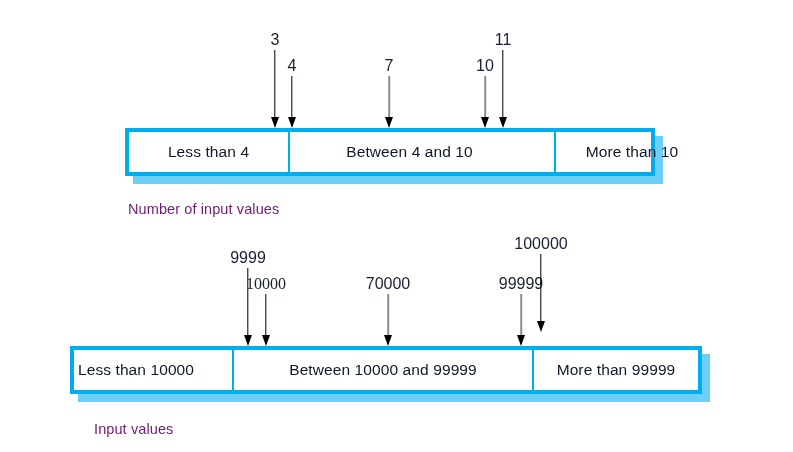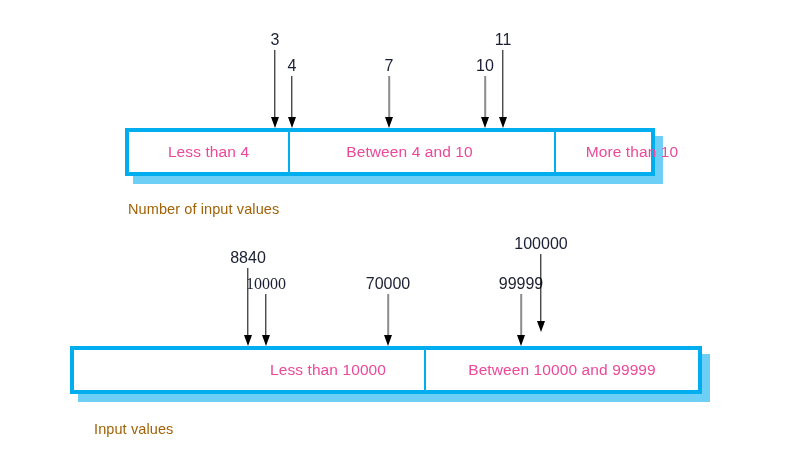--- a/index.html
+++ b/index.html
@@ -34,21 +34,21 @@
     background: #6DCFF6;
     z-index: 1;
   }
   .cell {
     flex: 0 0 auto;
     box-sizing: border-box;
     display: flex;
     align-items: center;
     justify-content: center;
     font-size: 15.5px;
-    color: #ec4899;
+    color: #0f172a;
     letter-spacing: .1px;
     white-space: nowrap;
   }
   .cell + .cell {
     border-left: 2px solid #00AEEF;
   }
 
   
   .arrow {
     position: absolute;
@@ -83,21 +83,21 @@
     font-size: 16px;
     color: #1A1F33;
     white-space: nowrap;
     line-height: 1;
   }
 
   
   .caption {
     position: absolute;
     font-size: 14.5px;
-    color: #a16207;
+    color: #701a75;
     white-space: nowrap;
     letter-spacing: .1px;
   }
 </style>
 </head>
 <body>
 
 <div id="stage">
 
   <div>
@@ -146,21 +146,21 @@
     </div>
 
     <div class="caption" style="left:128px; top:201px;">Number of input values</div>
   </div>
 
   <div>
 
     <div class="arrow" style="left:241px; top:268px; width:14px; height:78px;">
       <div class="stem" style="height:67px;"></div>
       <div class="head"></div>
-      <span class="tick-label">8840</span>
+      <span class="tick-label">9999</span>
     </div>
 
     <div class="arrow" style="left:259px; top:294px; width:14px; height:52px;font-family:Liberation Serif, serif;">
       <div class="stem" style="height:41px;"></div>
       <div class="head"></div>
       <span class="tick-label">10000</span>
     </div>
 
     <div class="arrow gray" style="left:381px; top:294px; width:14px; height:52px;">
       <div class="stem" style="height:41px;"></div>
@@ -178,21 +178,24 @@
       <div class="stem" style="height:67px;"></div>
       <div class="head"></div>
       <span class="tick-label">100000</span>
     </div>
 
     <div class="bar-shadow" style="left:78px; top:354px; width:632px; height:48px;"></div>
     <div class="bar" style="left:70px; top:346px; width:632px; height:48px;justify-content:flex-end;">
       <div class="cell" style="width:192px;">
         <span>Less than 10000</span>
       </div>
-      <div class="cell" style="width:274px;">
+      <div class="cell" style="width:300px;">
         <span>Between 10000 and 99999</span>
+      </div>
+      <div class="cell" style="width:166px;">
+        <span>More than 99999</span>
       </div>
     </div>
 
     <div class="caption" style="left:94px; top:421px;">Input values</div>
   </div>
 
 </div>
 
 </body></html>

